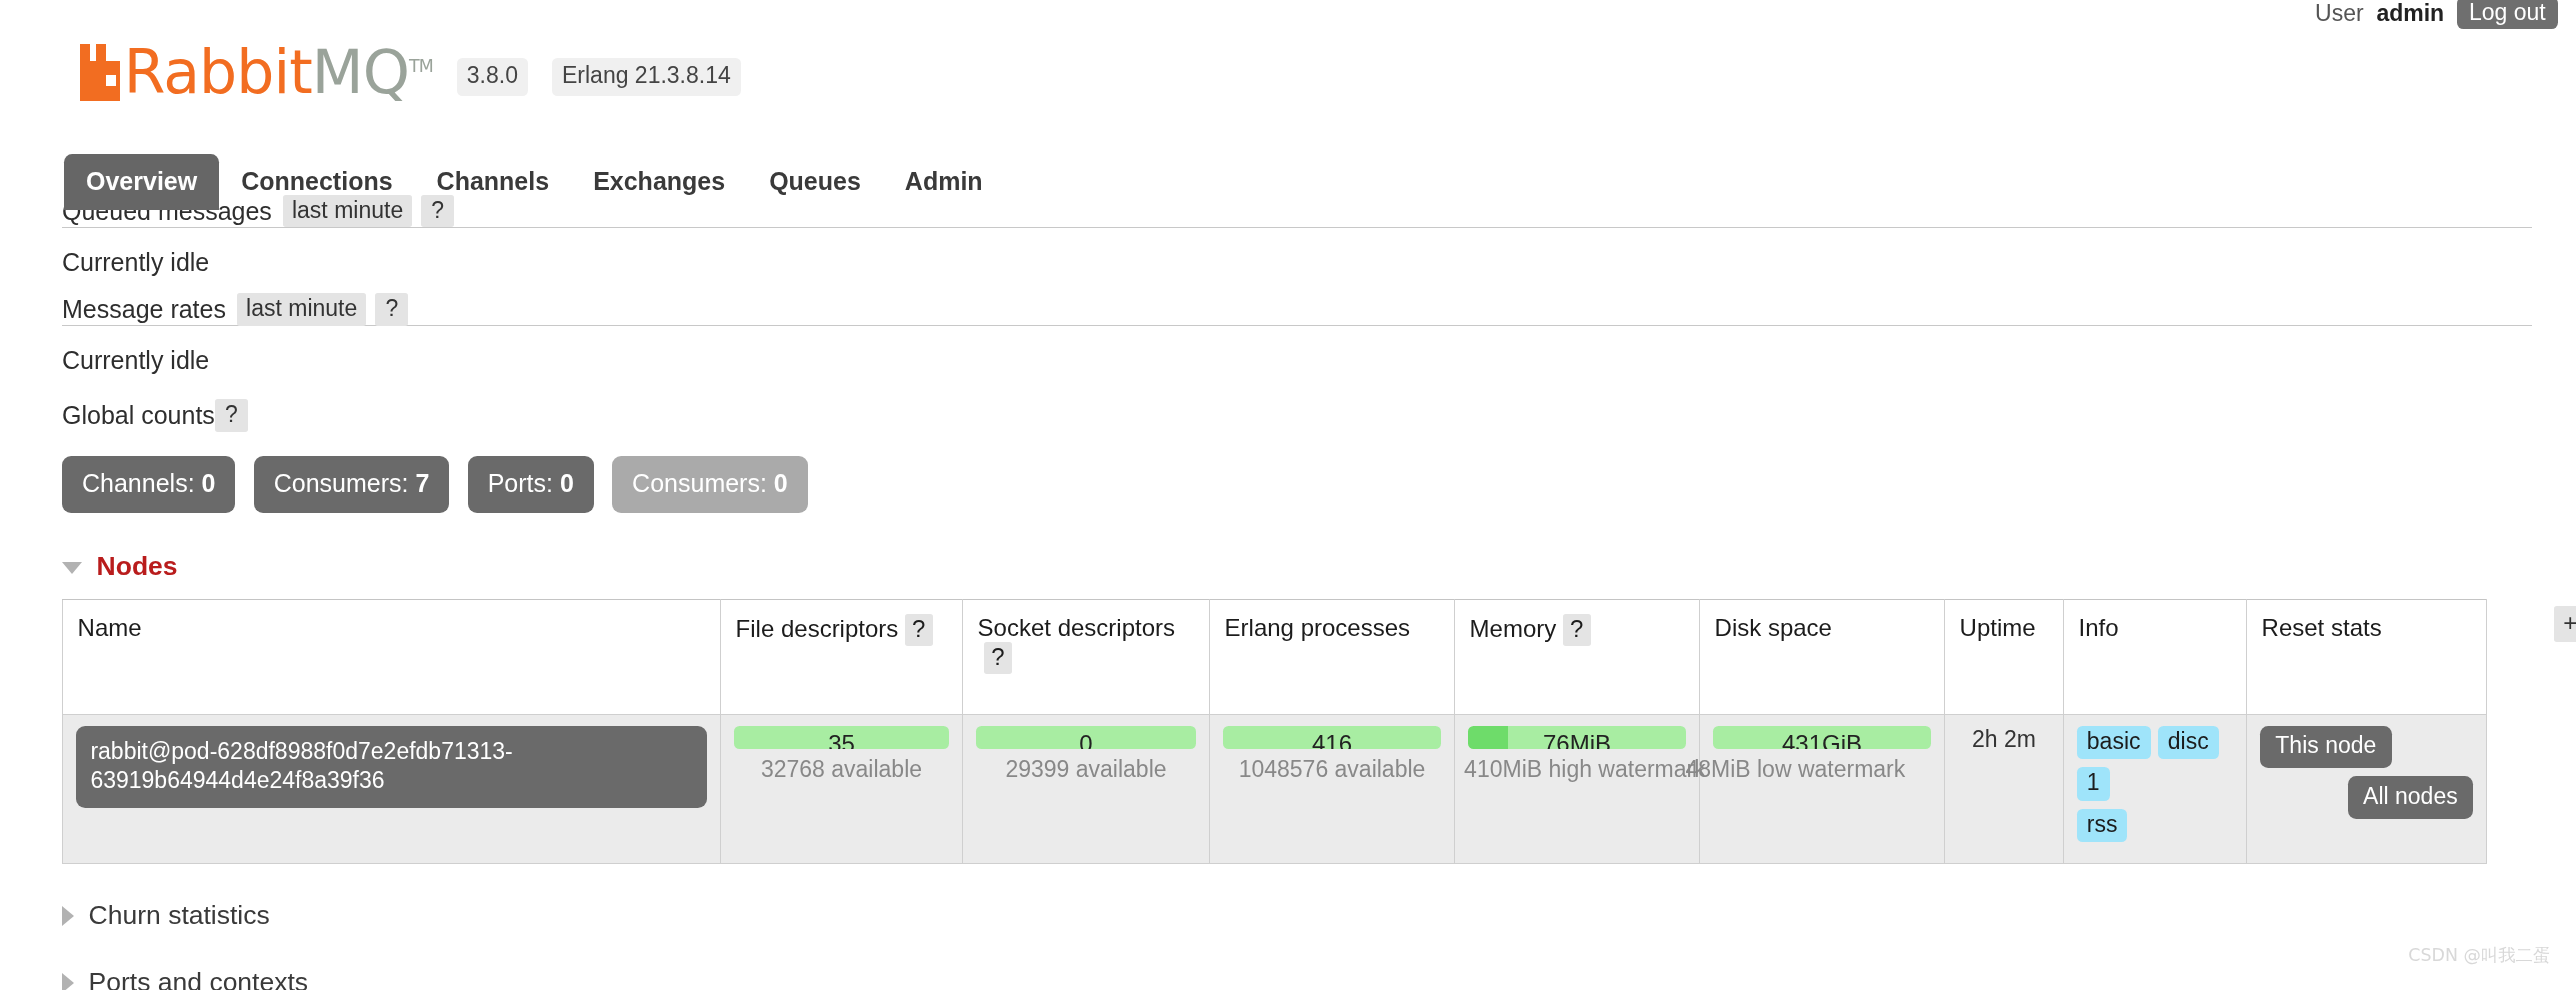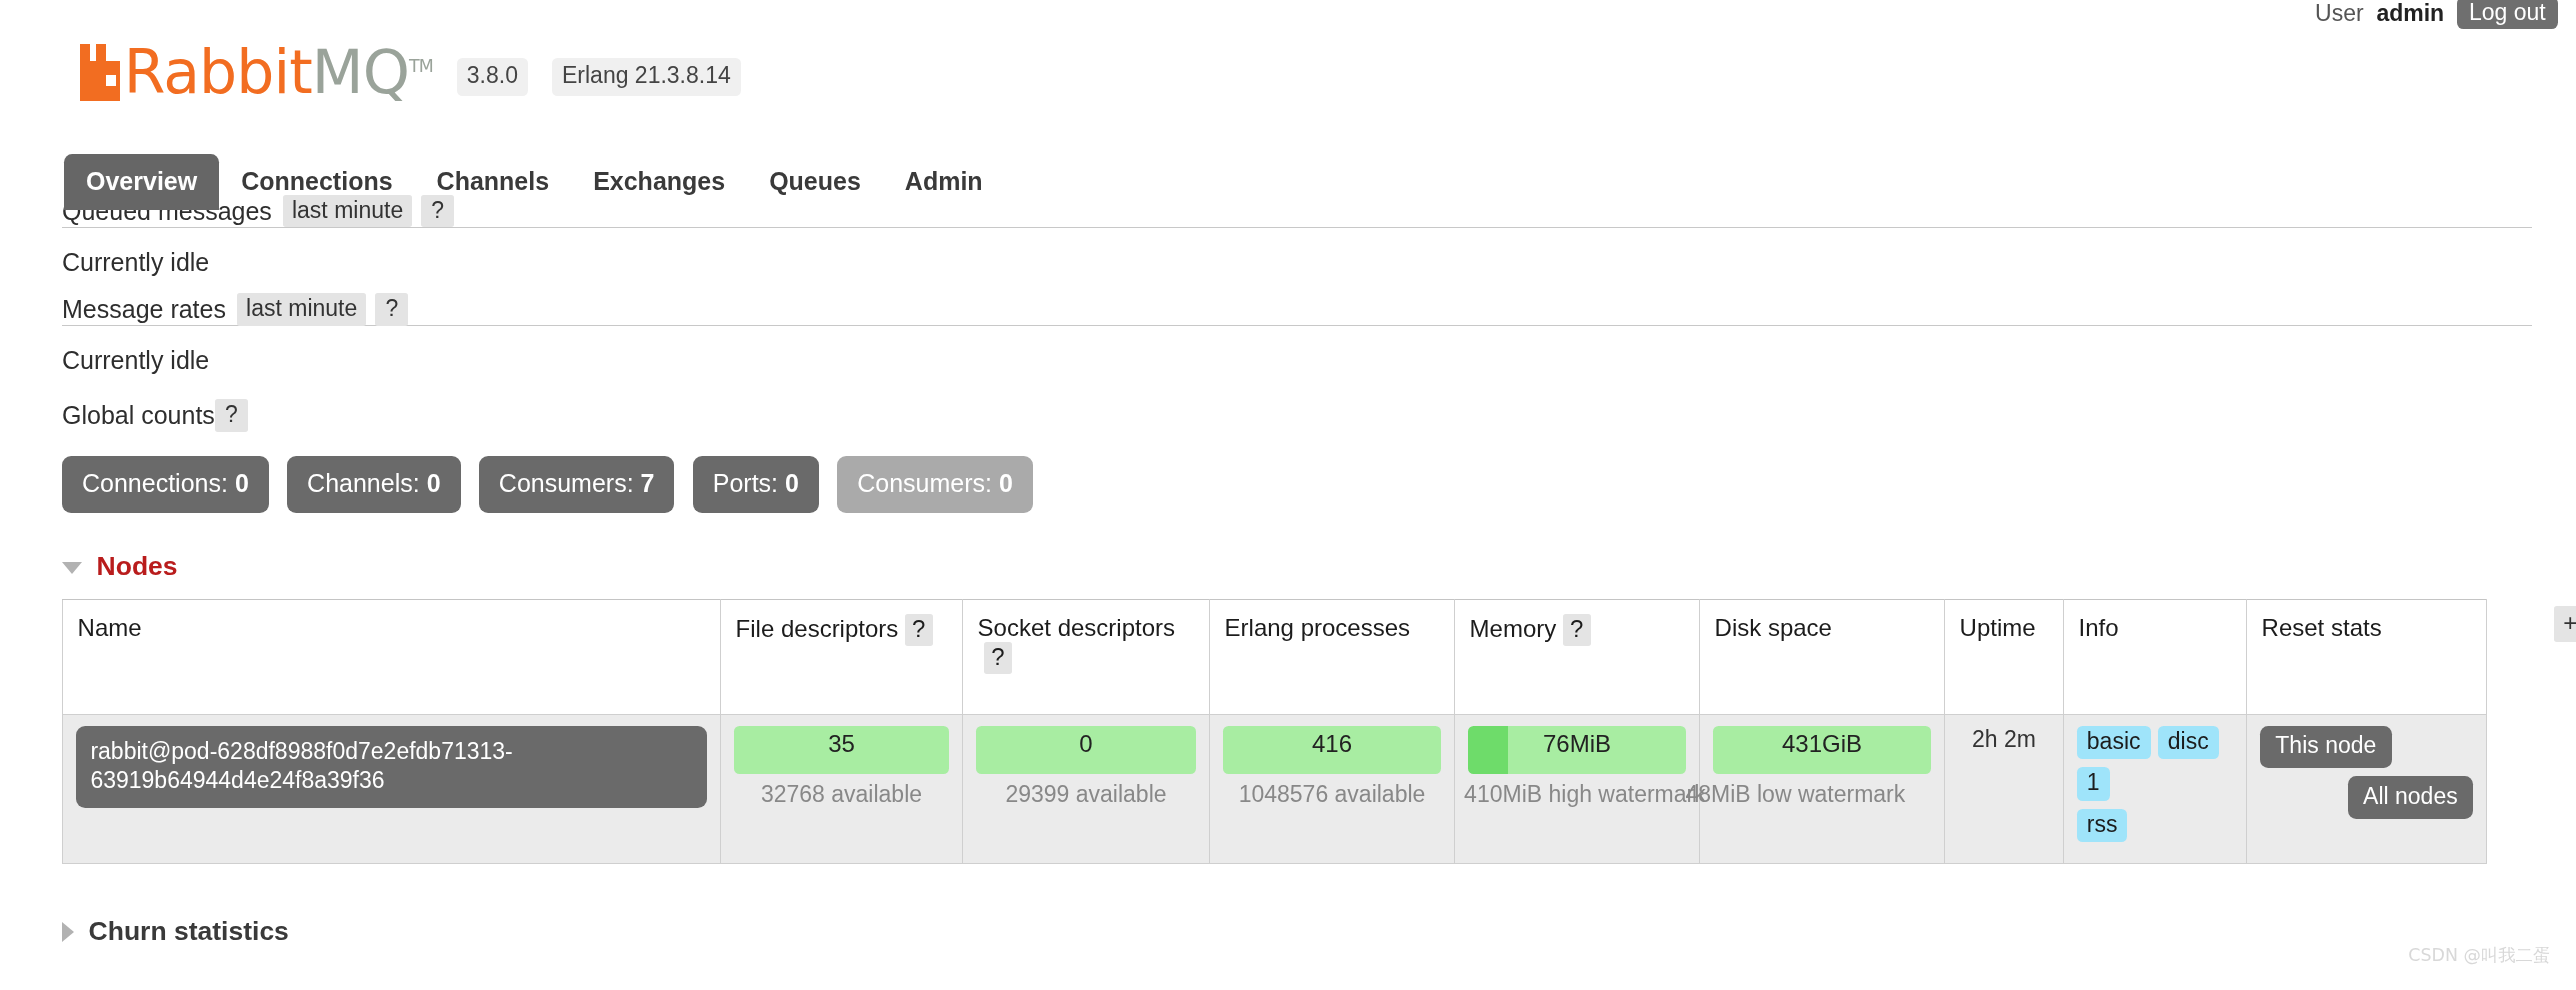--- a/index.html
+++ b/index.html
@@ -248,21 +248,21 @@
     font-size: 23px;
     line-height: 1.28;
     display: block;
     cursor: pointer;
   }
 
   .bar {
     position: relative;
     background: #a8eda2;
     border-radius: 5.5px;
-    height: 48px;
+    height: 23px;
     line-height: 35px;
     text-align: center;
     font-size: 24px;
     color: #222;
     overflow: hidden;
   }
   .bar .fill {
     position: absolute;
     left: 0; top: 0; bottom: 0;
     background: #6edc6a;
@@ -308,26 +308,26 @@
     top: 7.3px;
     background: #e4e4e4;
     color: #333;
     padding: 2.7px 9.1px 5.5px 9.1px;
     border-radius: 2.7px;
     font-size: 24px;
     cursor: pointer;
   }
 
   .collapsed-sect {
-    margin: 52px 0 0 62px;
+    margin: 36px 0 0 62px;
     display: flex;
     align-items: center;
     gap: 14.6px;
     font-size: 26.5px;
-    font-weight: bold;
+    font-weight: normal;
     color: #3a3a3a;
     cursor: pointer;
   }
 
   #watermark {
     position: absolute;
     right: 25.6px;
     bottom: 24px;
     font-size: 17.4px;
     color: #d8d8d8;
@@ -383,24 +383,20 @@
     <span class="pill q">?</span>
   </div>
   <div class="idle-text">Currently idle</div>
 
   <div class="plain-head">
     <span class="lbl">Global counts</span>
     <span class="pill q">?</span>
   </div>
 
   <div id="counts">
-    <div class="count-badge">
-      <span>Connections:</span>
-      <span class="num">0</span>
-    </div>
     <div class="count-badge">
       <span>Channels:</span>
       <span class="num">0</span>
     </div>
     <div class="count-badge">
       <span>Consumers:</span>
       <span class="num">7</span>
     </div>
     <div class="count-badge">
       <span>Ports:</span>

